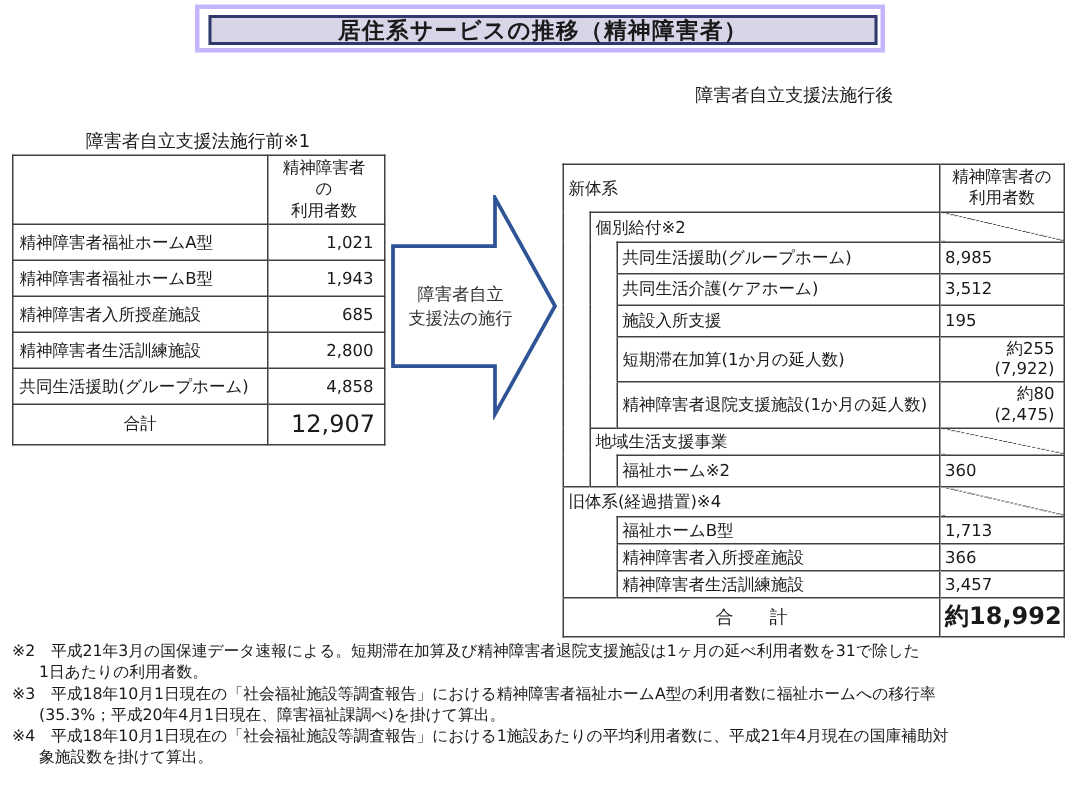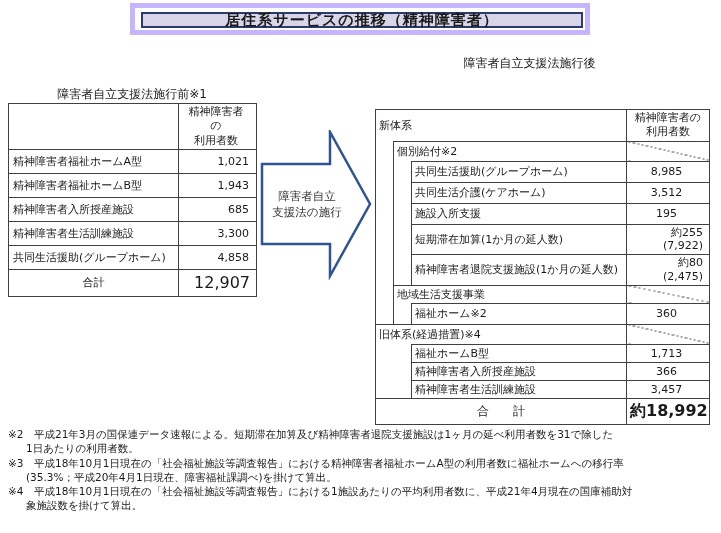--- a/index.html
+++ b/index.html
@@ -1,21 +1,21 @@
 <!DOCTYPE html>
 <html><head>
 <meta charset="utf-8">
 <style>
   html,body{margin:0;padding:0;background:#fff;}
   .page{position:relative;width:721px;height:533px;background:#ffffff;overflow:hidden;
         font-family:"DejaVu Sans","Liberation Sans",sans-serif;color:#1a1a1a;}
 
   
   .title-outer{position:absolute;left:130px;top:3px;width:460px;height:32px;
-               border:5px solid #c4b5fd;background:#fff;box-sizing:border-box;
+               border:3px solid #c4b5fd;background:#fff;box-sizing:border-box;
                padding:4px 2px 2px 6px;}
   .title-inner{width:100%;height:100%;box-sizing:border-box;border:2px solid #2d3a6b;
                background:#d9d5e9;display:flex;align-items:center;justify-content:center;}
   .title-inner span{font-size:15px;font-weight:bold;letter-spacing:1px;}
 
   .caption{position:absolute;font-size:12px;text-align:center;}
   .left-caption{left:8px;top:86px;width:248px;}
   .right-caption{left:362px;top:55px;width:335px;}
 
   
@@ -32,21 +32,21 @@
   .arrow{position:absolute;left:256px;top:130px;}
   .arrow text{font-size:11.5px;fill:#333;}
 
   
   .rtable{position:absolute;left:375px;top:73px;width:335px;border-collapse:collapse;table-layout:fixed;
           border:1px solid #404040;margin-top:36px;}
   .rtable td{font-size:11px;padding:1px 3px;box-sizing:border-box;overflow:hidden;white-space:nowrap;}
   .rtable .bt{border-top:1px solid #404040;}
   .rtable .bl{border-left:1px solid #404040;}
   .rtable .vh{text-align:center;line-height:1.3;}
-  .rtable .val{text-align:center;padding-right:6px;}
+  .rtable .val{text-align:left;padding-right:6px;}
   .rtable .val2{text-align:right;padding-right:6px;line-height:1.25;}
   .rtable .diag{background:linear-gradient(to right top,transparent 49.4%,#555 49.4%,#555 50.8%,transparent 50.8%);}
   .rtable .h-header{height:31px;}
   .rtable .h-grp{height:20px;}
   .rtable .h-item{height:21px;}
   .rtable .h-two{height:28px;}
   .rtable .h-old{height:18px;}
   .rtable .h-total{height:26px;}
   .rtable .total-lbl{text-align:center;font-size:12px;}
   .rtable .total-val{font-size:16px;font-weight:bold;text-align:left;padding-right:4px;}
@@ -85,21 +85,21 @@
       <tr class="row">
         <td class="c-lbl">精神障害者福祉ホームB型</td>
         <td class="c-val">1,943</td>
       </tr>
       <tr class="row">
         <td class="c-lbl">精神障害者入所授産施設</td>
         <td class="c-val">685</td>
       </tr>
       <tr class="row">
         <td class="c-lbl">精神障害者生活訓練施設</td>
-        <td class="c-val">3,300</td>
+        <td class="c-val">2,800</td>
       </tr>
       <tr class="row">
         <td class="c-lbl">共同生活援助(グループホーム)</td>
         <td class="c-val">4,858</td>
       </tr>
       <tr>
         <td class="total-lbl">合計</td>
         <td class="c-val total-val">12,907</td>
       </tr>
     </tbody>

